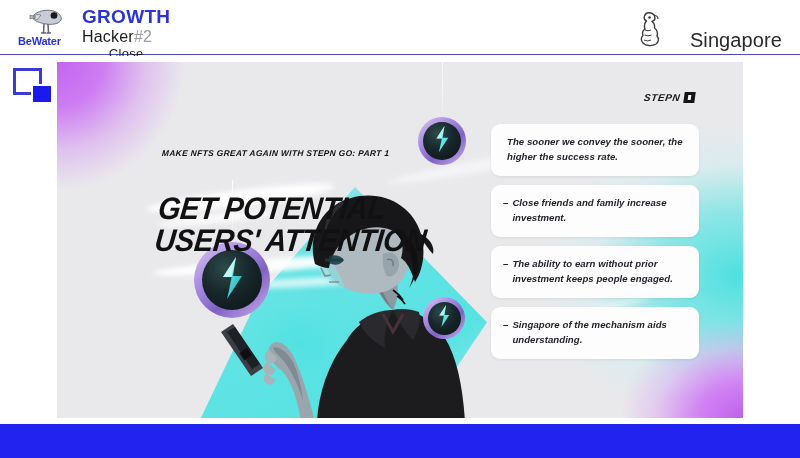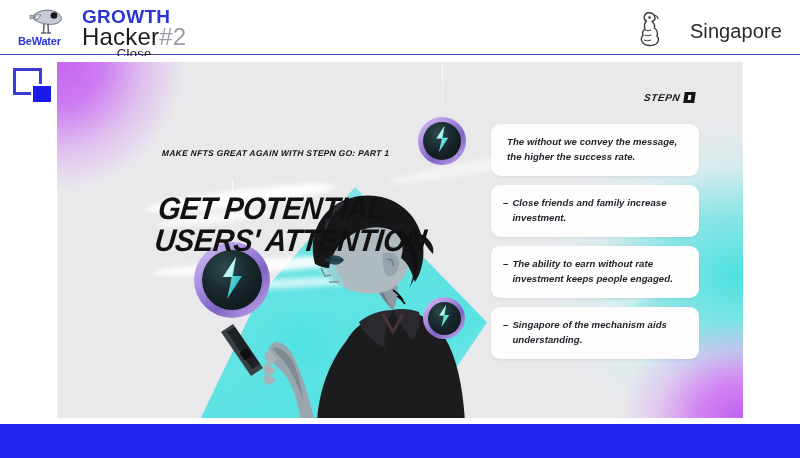--- a/index.html
+++ b/index.html
@@ -27,32 +27,32 @@
     position:absolute; left:0px; top:31px;
     font-size:11px; font-weight:bold; color:#2b34d6;
     letter-spacing:-.2px;
   }
   .gh-block { position:relative; margin-left:2px; padding-top:3px; }
   .gh-growth {
     font-size:19px; font-weight:bold; color:#2b34d6;
     letter-spacing:.3px; line-height:20px;
   }
   .gh-hacker {
-    font-size:24px; color:#1c1c1c; line-height:19px;
+    font-size:16px; color:#1c1c1c; line-height:19px;
     letter-spacing:.2px;
   }
   .gh-hacker .hash { color:#9a9aa8; font-weight:normal; }
   .gh-camp {
     font-size:13px; color:#1c1c1c; line-height:15px;
     text-align:center; letter-spacing:.3px;
   }
 
   .brand-right {
     position:absolute; right:18px; top:10px;
-    display:flex; align-items:center; gap:25px;
+    display:flex; align-items:flex-end; gap:25px;
   }
   .sg-text { font-size:20px; color:#2a2a2a; letter-spacing:.1px; }
 
   
   .slide-outer {
     position:absolute; left:0; top:56px; width:800px; height:368px;
     background:#ffffff;
   }
   .corner-icon { position:absolute; left:13px; top:12px; width:42px; height:36px; }
   .corner-sq-outline {
@@ -340,29 +340,29 @@
     <div class="stepn-badge">
       <span class="stepn-word">STEPN</span>
       <span class="stepn-mark">
           <i></i>
         </span>
     </div>
 
     <div class="cards">
       <div class="card">
         <span class="dash"></span>
-        <span class="ctext">The without we convey the message, the higher the success rate.</span>
+        <span class="ctext">The sooner we convey the sooner, the higher the success rate.</span>
       </div>
       <div class="card">
         <span class="dash">–</span>
         <span class="ctext">Close friends and family increase investment.</span>
       </div>
       <div class="card">
         <span class="dash">–</span>
-        <span class="ctext">The ability to earn without rate investment keeps people engaged.</span>
+        <span class="ctext">The ability to earn without prior investment keeps people engaged.</span>
       </div>
       <div class="card">
         <span class="dash">–</span>
         <span class="ctext">Singapore of the mechanism aids understanding.</span>
       </div>
     </div>
 
   </div>
 </div>
 

